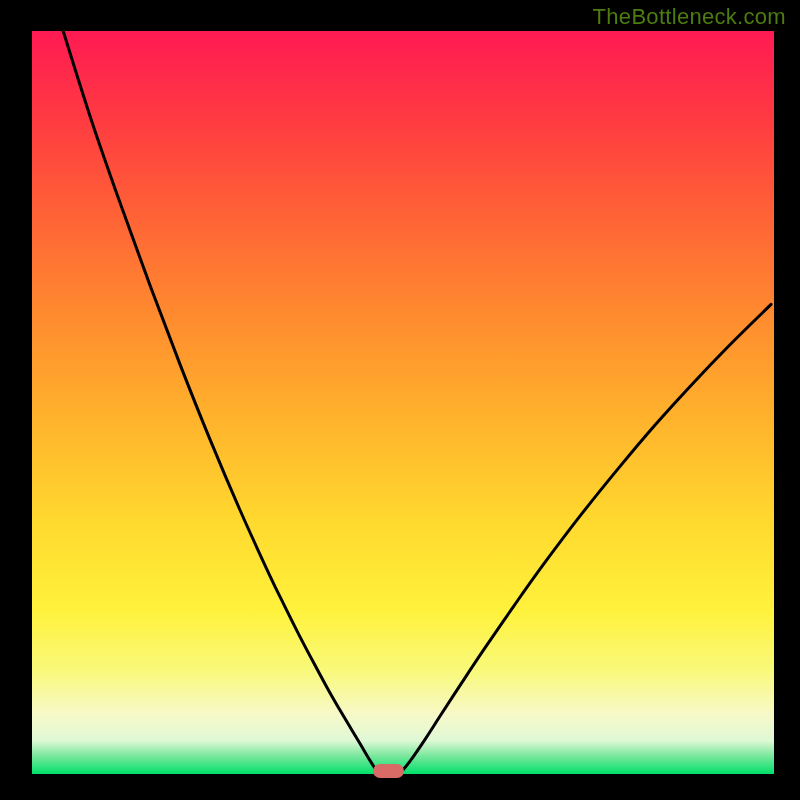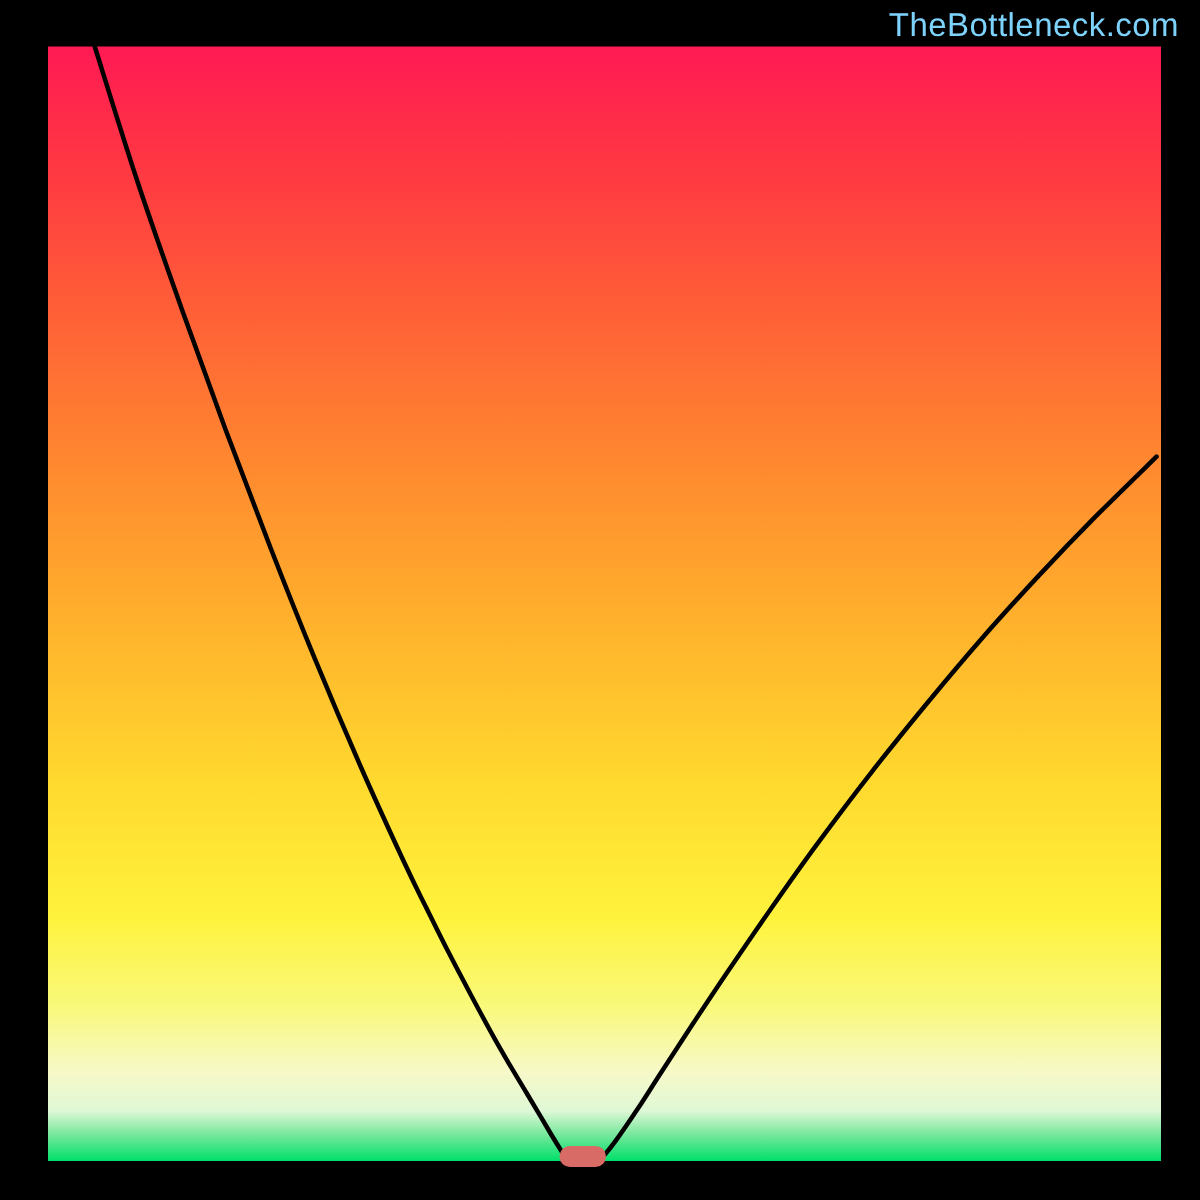--- a/index.html
+++ b/index.html
@@ -34,21 +34,21 @@
       #f7f9c8 92%,
       #dff8d6 95.5%,
       #7de89f 97.5%,
       #00e06a 100%
     );
   }
   .watermark {
     position: absolute;
     top: 4px;
     right: 14px;
-    color: #7dd3fc;
+    color: #4d7c0f;
     font-size: 22px;
     letter-spacing: 0.3px;
     font-weight: 500;
   }
   svg.curve {
     position: absolute;
     top: 0;
     left: 0;
   }
   .marker {

